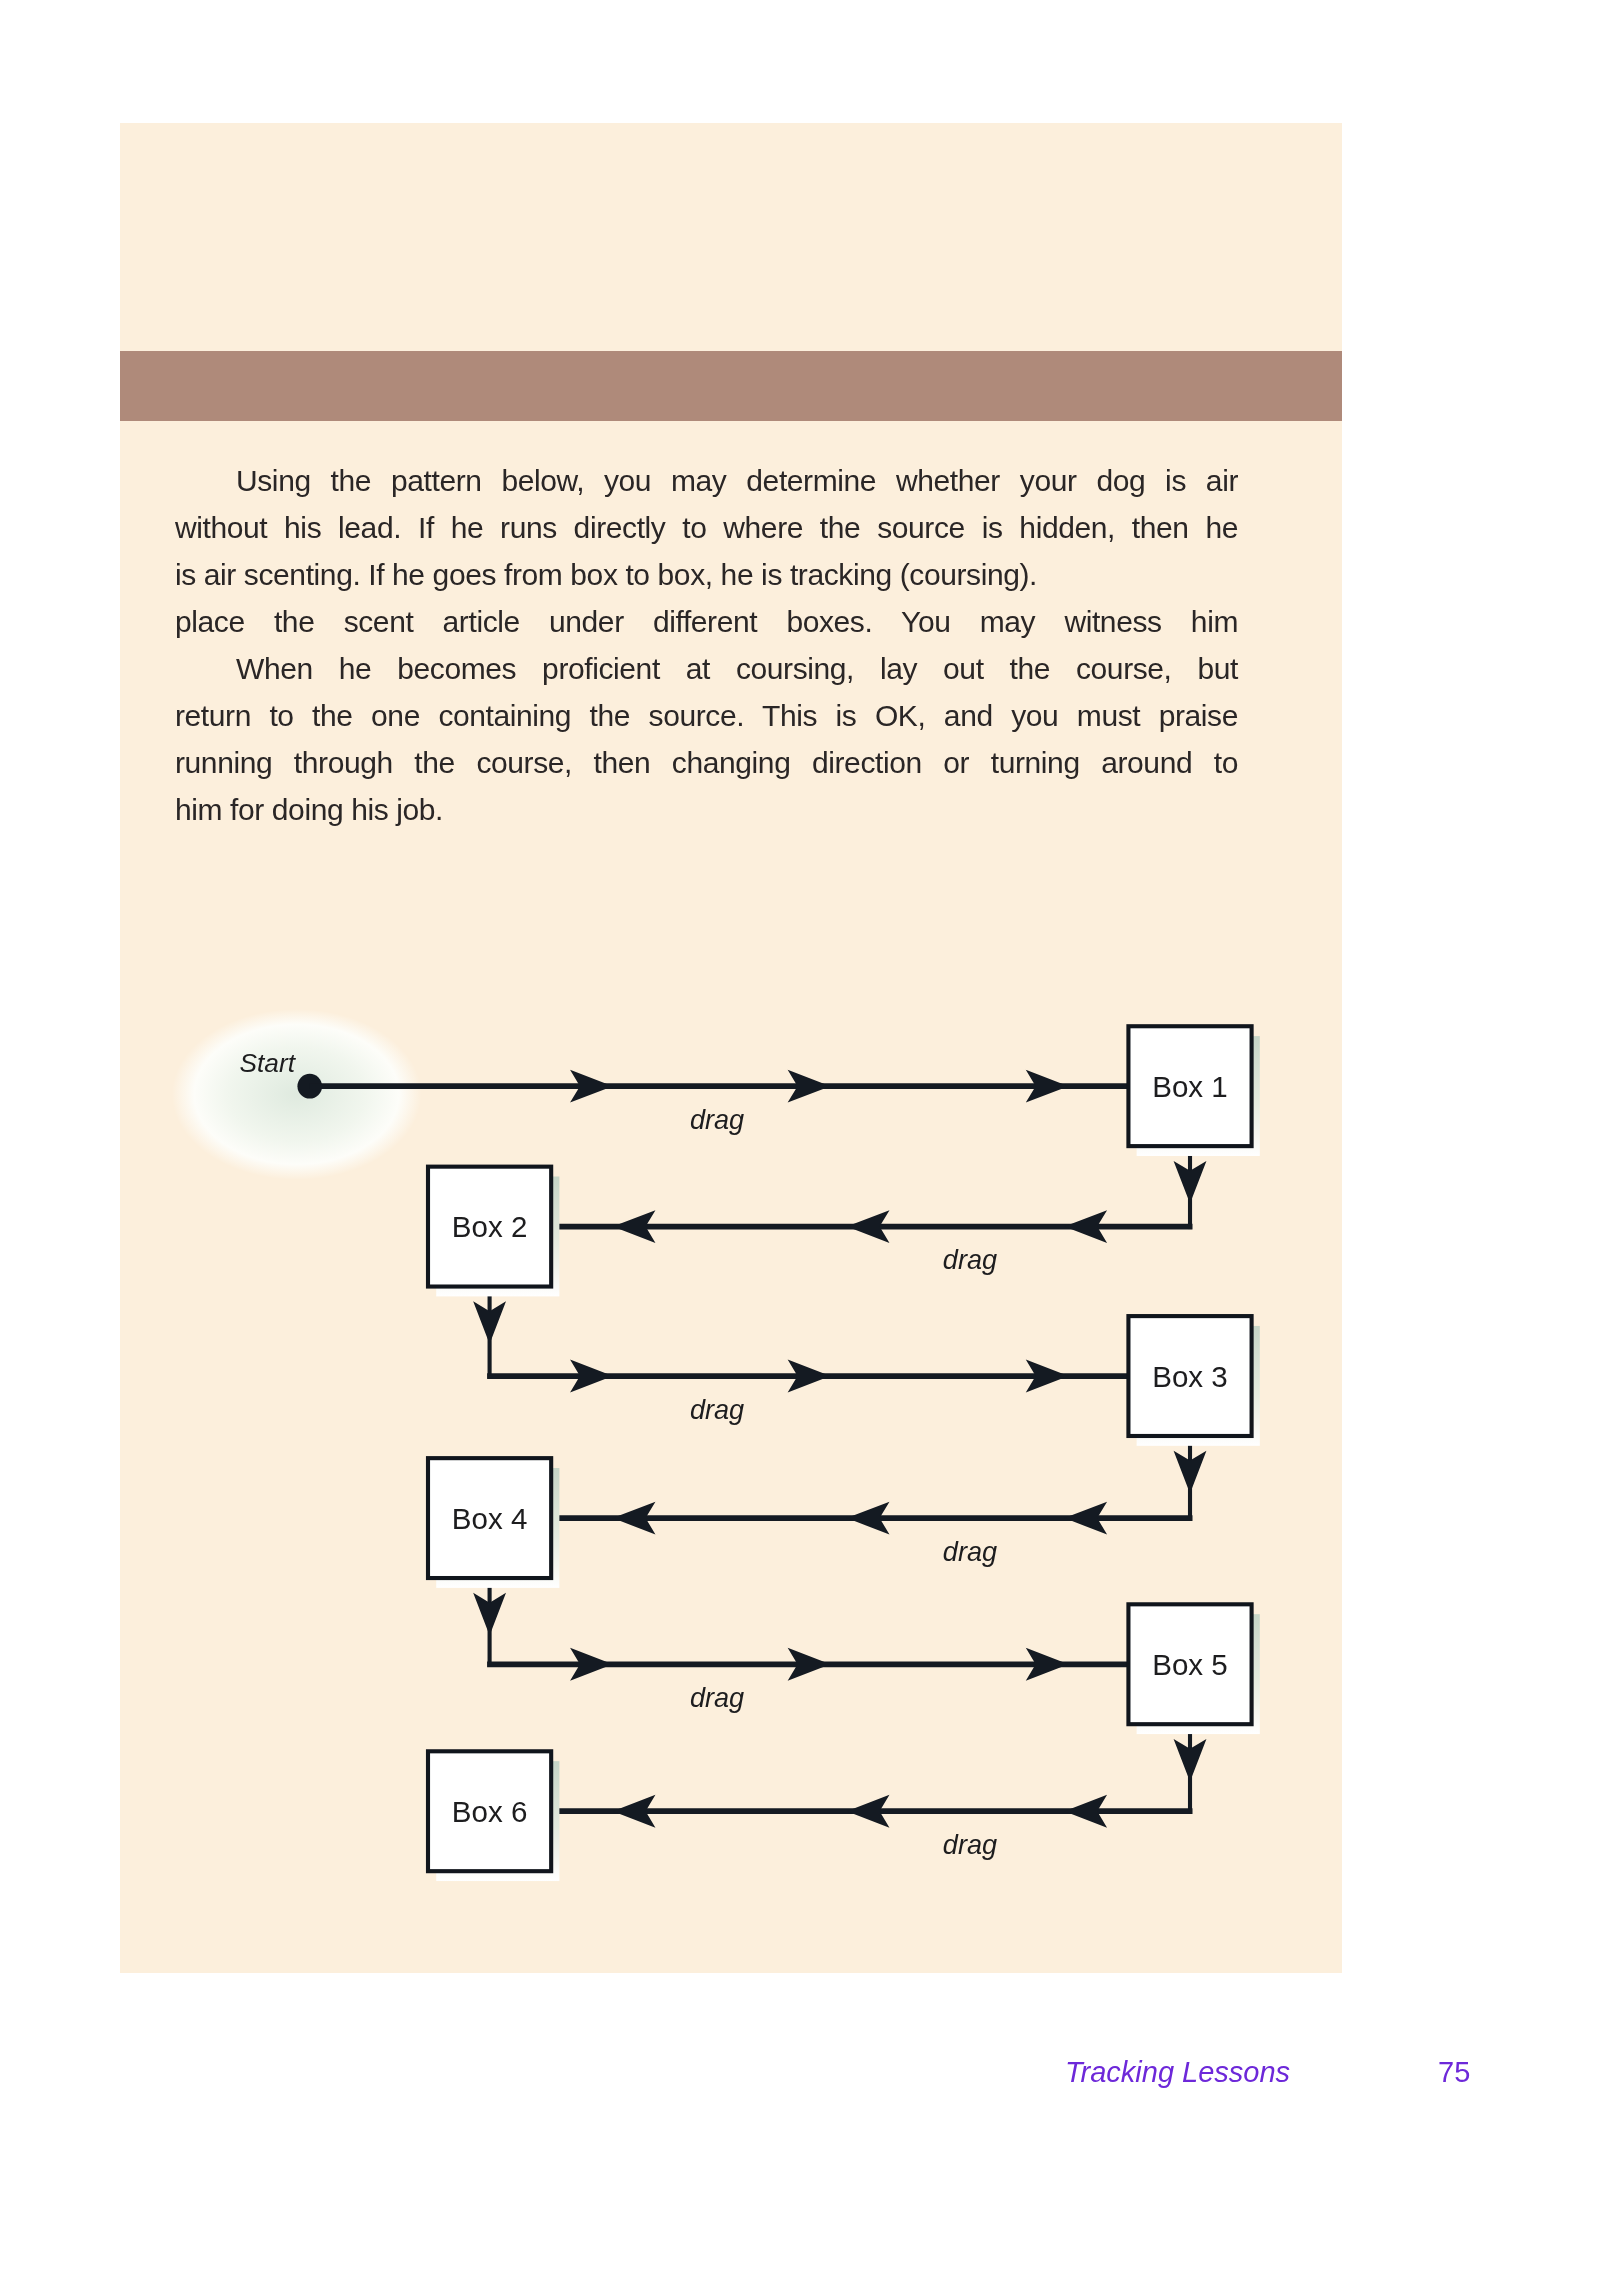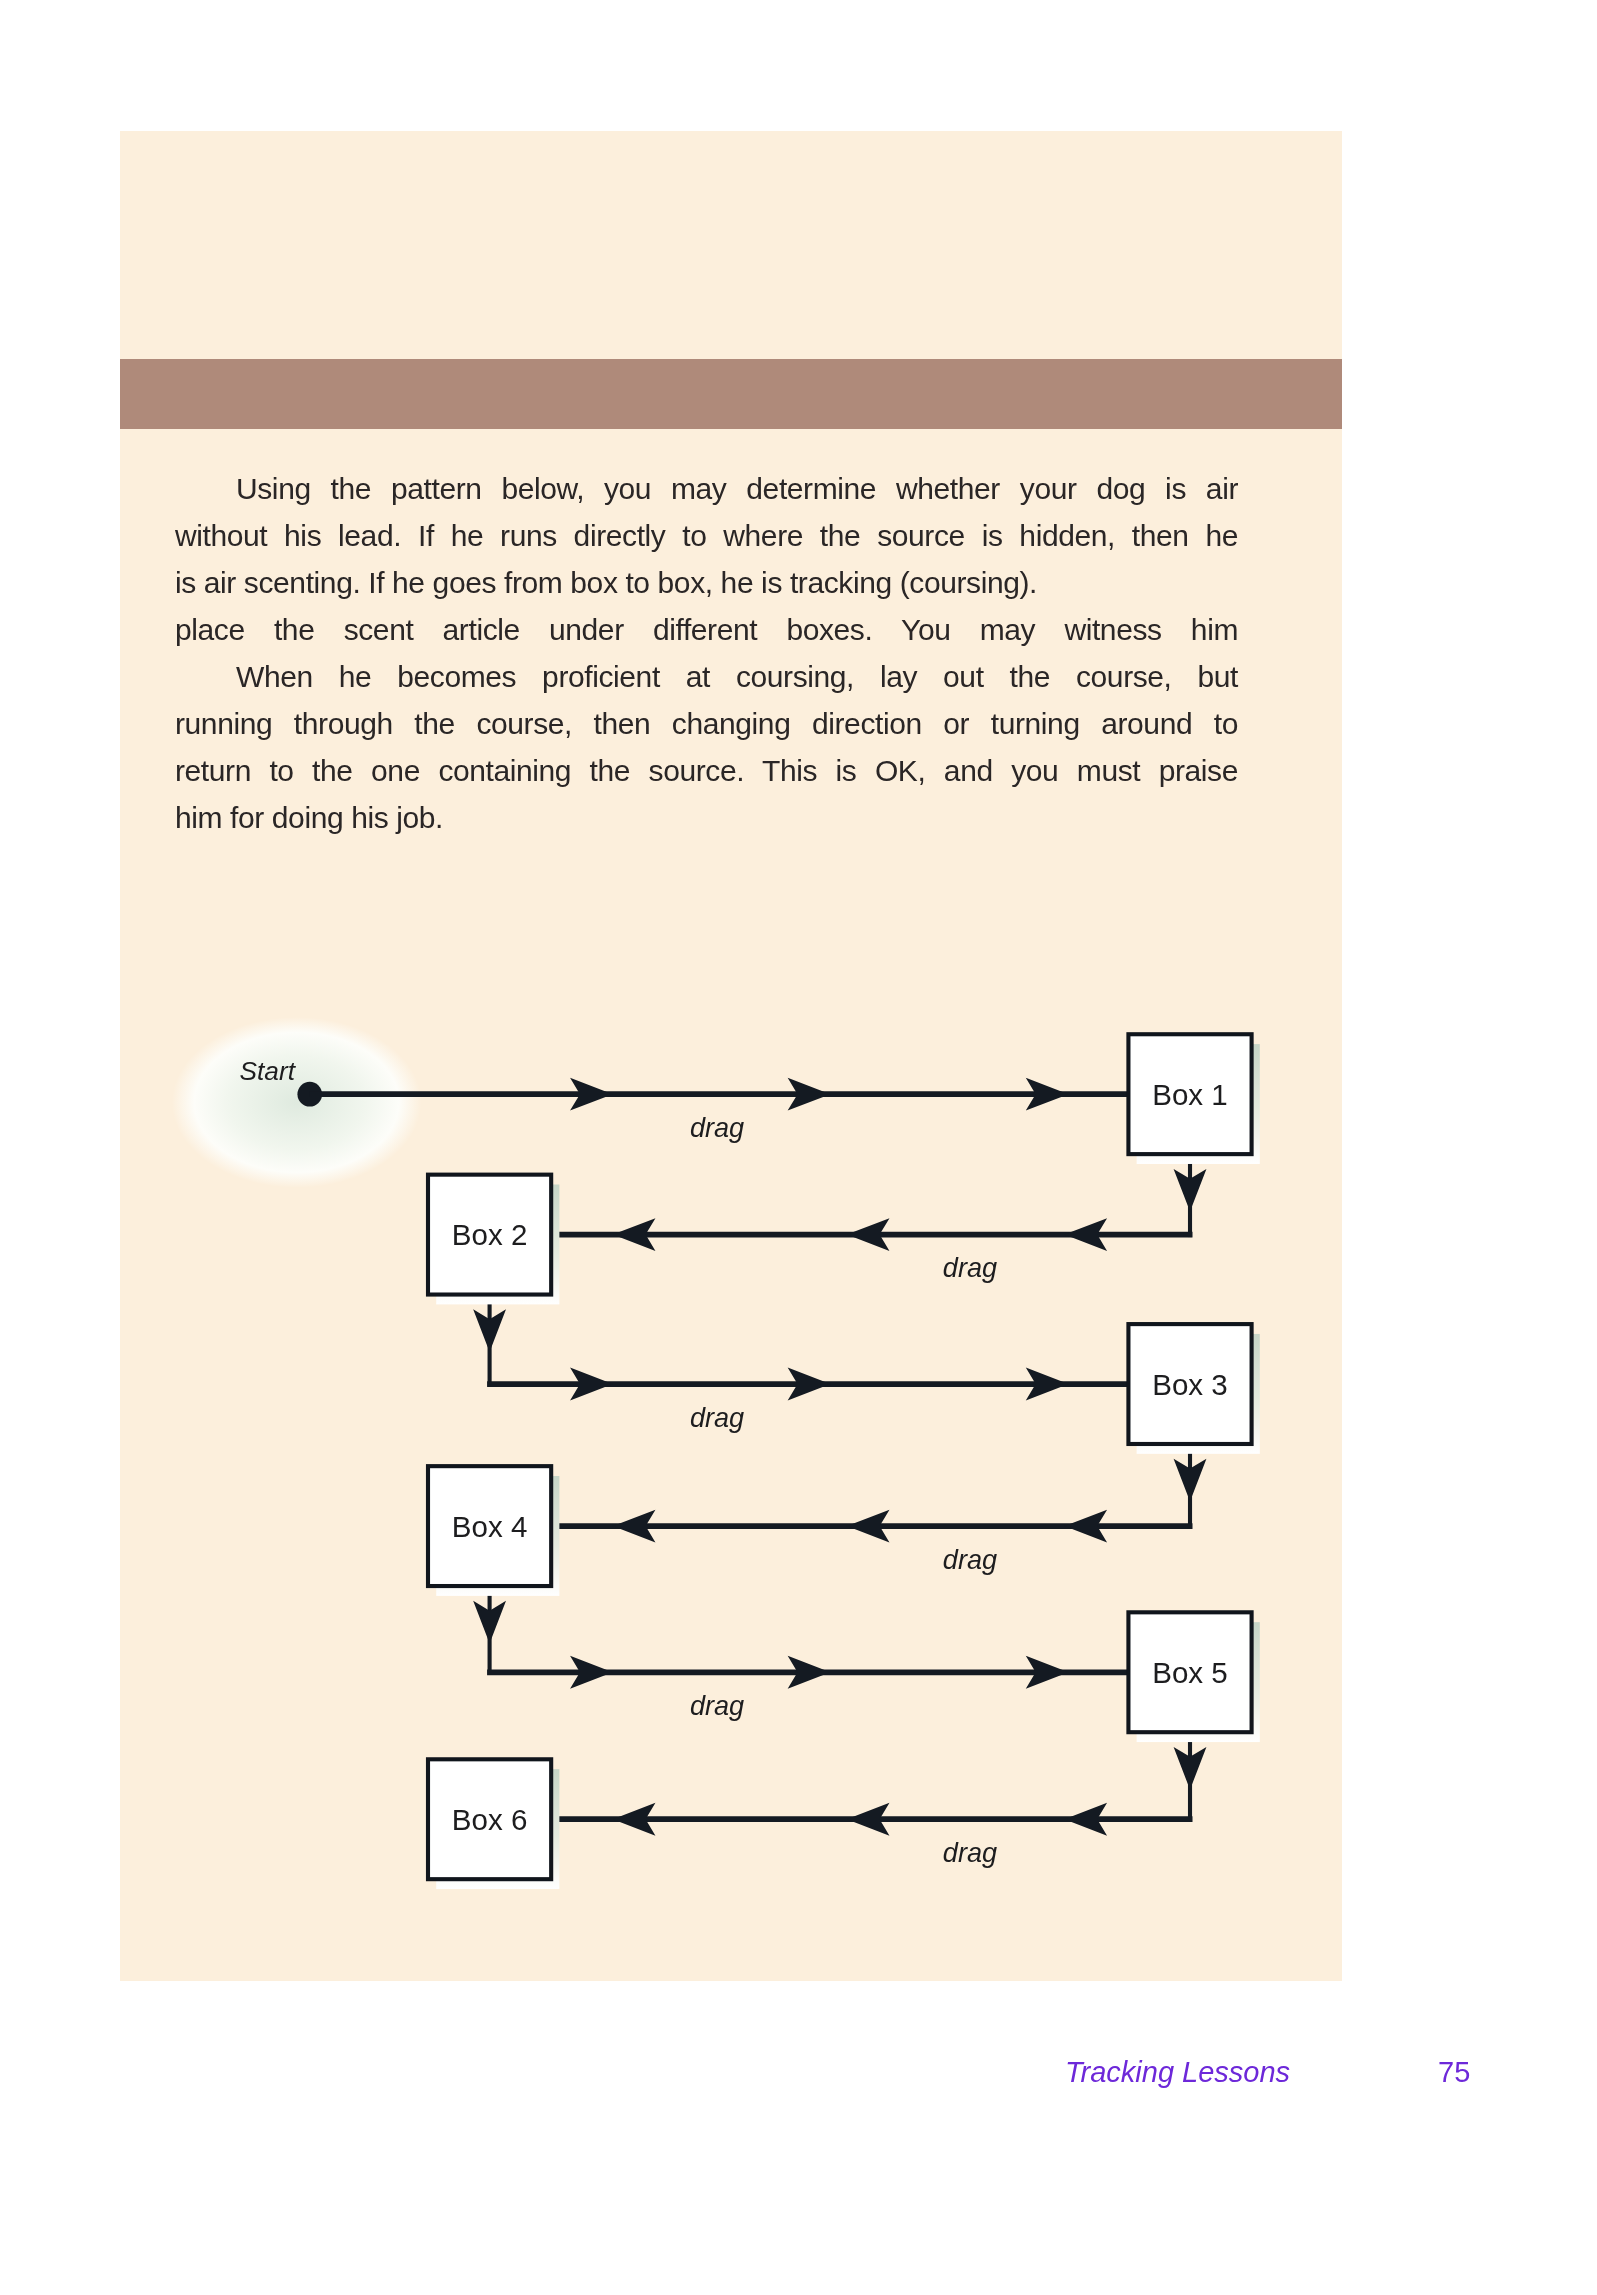--- a/index.html
+++ b/index.html
@@ -4,21 +4,21 @@
 <style>
   html,body{margin:0;padding:0;}
   body{
     width:1598px;height:2295px;
     position:relative;
     background:#FFFFFF;
     font-family:"Liberation Sans",sans-serif;
     overflow:hidden;
   }
   .page-panel{
-    position:absolute;left:120px;top:131px;
+    position:absolute;left:120px;top:123px;
     width:1222px;height:1850px;
     background:#FCEFDC;
   }
   .chapter-band{
     position:absolute;left:0;top:228px;
     width:100%;height:70px;
     background:#AF8A7A;
   }
   .intro-text{
     position:absolute;left:55px;top:334px;width:1063px;
@@ -74,22 +74,22 @@
 <div class="page-panel">
 
   <div class="chapter-band"></div>
 
   <div class="intro-text">
     <div class="pline first">Using the pattern below, you may determine whether your dog is air</div>
     <div class="pline">without his lead. If he runs directly to where the source is hidden, then he</div>
     <div class="pline last">is air scenting. If he goes from box to box, he is tracking (coursing).</div>
     <div class="pline">place the scent article under different boxes. You may witness him</div>
     <div class="pline first">When he becomes proficient at coursing, lay out the course, but</div>
+    <div class="pline">return to the one containing the source. This is OK, and you must praise</div>
     <div class="pline">running through the course, then changing direction or turning around to</div>
-    <div class="pline">return to the one containing the source. This is OK, and you must praise</div>
     <div class="pline last">him for doing his job.</div>
   </div>
 
   <svg class="diagram-svg" viewBox="0 0 1488 2253">
     <defs>
       <radialGradient id="startGlow" cx="50%" cy="50%" r="50%">
         <stop offset="0%" stop-color="#DFEADF" stop-opacity="1"></stop>
         <stop offset="55%" stop-color="#F1F6EE" stop-opacity="1"></stop>
         <stop offset="82%" stop-color="#FDFDF9" stop-opacity="1"></stop>
         <stop offset="100%" stop-color="#FDFDF9" stop-opacity="0"></stop>

